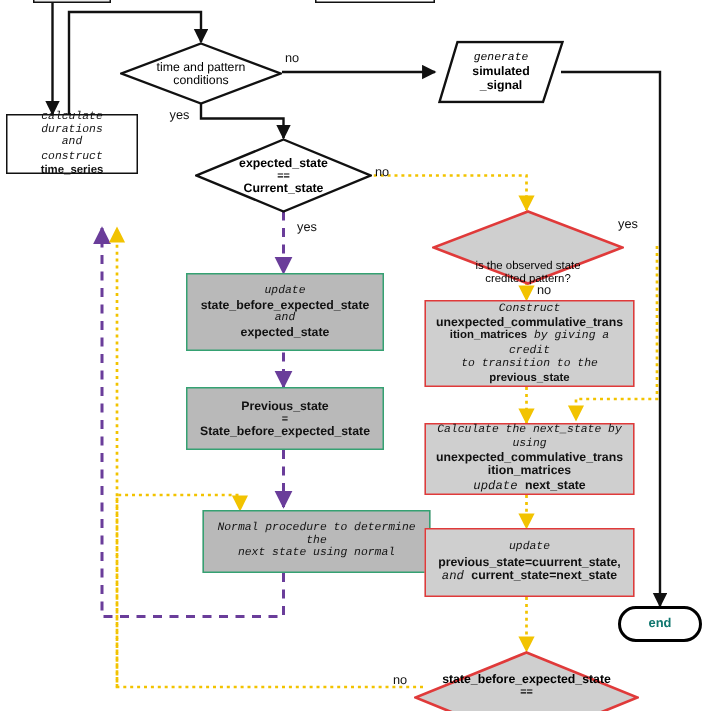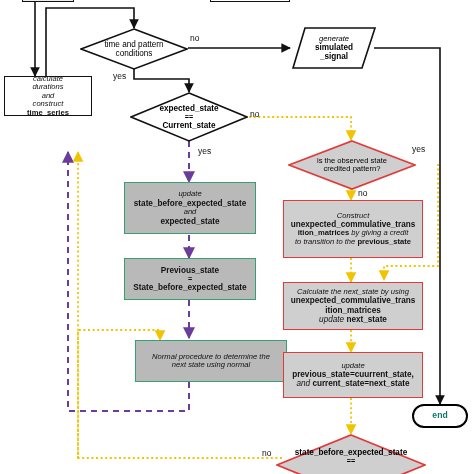--- a/index.html
+++ b/index.html
@@ -11,21 +11,21 @@
         justify-content:center;text-align:center;line-height:1.12;}
   .proc{border:1.6px solid #111;background:#fff;color:#111;padding:2px 20px;}
   .greenbox{border:1.8px solid #35a172;background:#b9b9b9;color:#111;padding:2px 3px;}
   .redbox{border:1.8px solid #e03a3a;background:#cfcfcf;color:#111;padding:2px 3px;}
   .term{border:2px solid #000;background:#fff;border-radius:999px;color:#0f766e;
         font-weight:bold;}
   .dlabel{position:absolute;display:flex;align-items:center;justify-content:center;
           text-align:center;pointer-events:none;line-height:1.12;}
   .edgelab{position:absolute;color:#111;font-size:8.5px;}
   .stub{position:absolute;border:1.6px solid #111;background:#fff;box-sizing:border-box;}
-  i{font-style:italic;}
+  i{font-style:italic;font-family:Liberation Mono, monospace;}
   b{font-weight:bold;}
   .t7{font-size:7.2px;}
   .t75{font-size:7.6px;}
   .t8{font-size:8.2px;}
   .t85{font-size:8.6px;}
 </style>
 </head>
 <body>
 
 <div id="stage">
@@ -128,21 +128,21 @@
   </div>
 
   <div class="node greenbox" style="left:114px;top:340px;width:152px;height:42px;flex-direction:column;margin-left:21px;">
     <i class="t75">Normal procedure to determine the</i>
     <i class="t75">next state using normal</i>
   </div>
 
   <svg style="position:absolute;left:288px;top:140px;" width="128" height="50">
     <polygon points="64,1 127,25 64,49 1,25" fill="#cfcfcf" stroke="#e03a3a" stroke-width="1.8"></polygon>
   </svg>
-  <div class="dlabel" style="left:288px;top:140px;width:128px;height:50px;flex-direction:column;">
+  <div class="dlabel" style="left:288px;top:140px;width:128px;height:50px;flex-direction:column;justify-content:flex-end;">
     <span class="t75">is the observed state</span>
     <span class="t75">credited pattern?</span>
   </div>
   <div class="edgelab" style="left:412px;top:144px;">yes</div>
   <div class="edgelab" style="left:358px;top:188px;">no</div>
 
   <div class="node redbox" style="left:283px;top:200px;width:140px;height:58px;flex-direction:column;">
     <i class="t75">Construct</i>
     <b class="t8">unexpected_commulative_trans</b>
     <span class="t75"><b>ition_matrices</b><i> by giving a credit</i></span>

